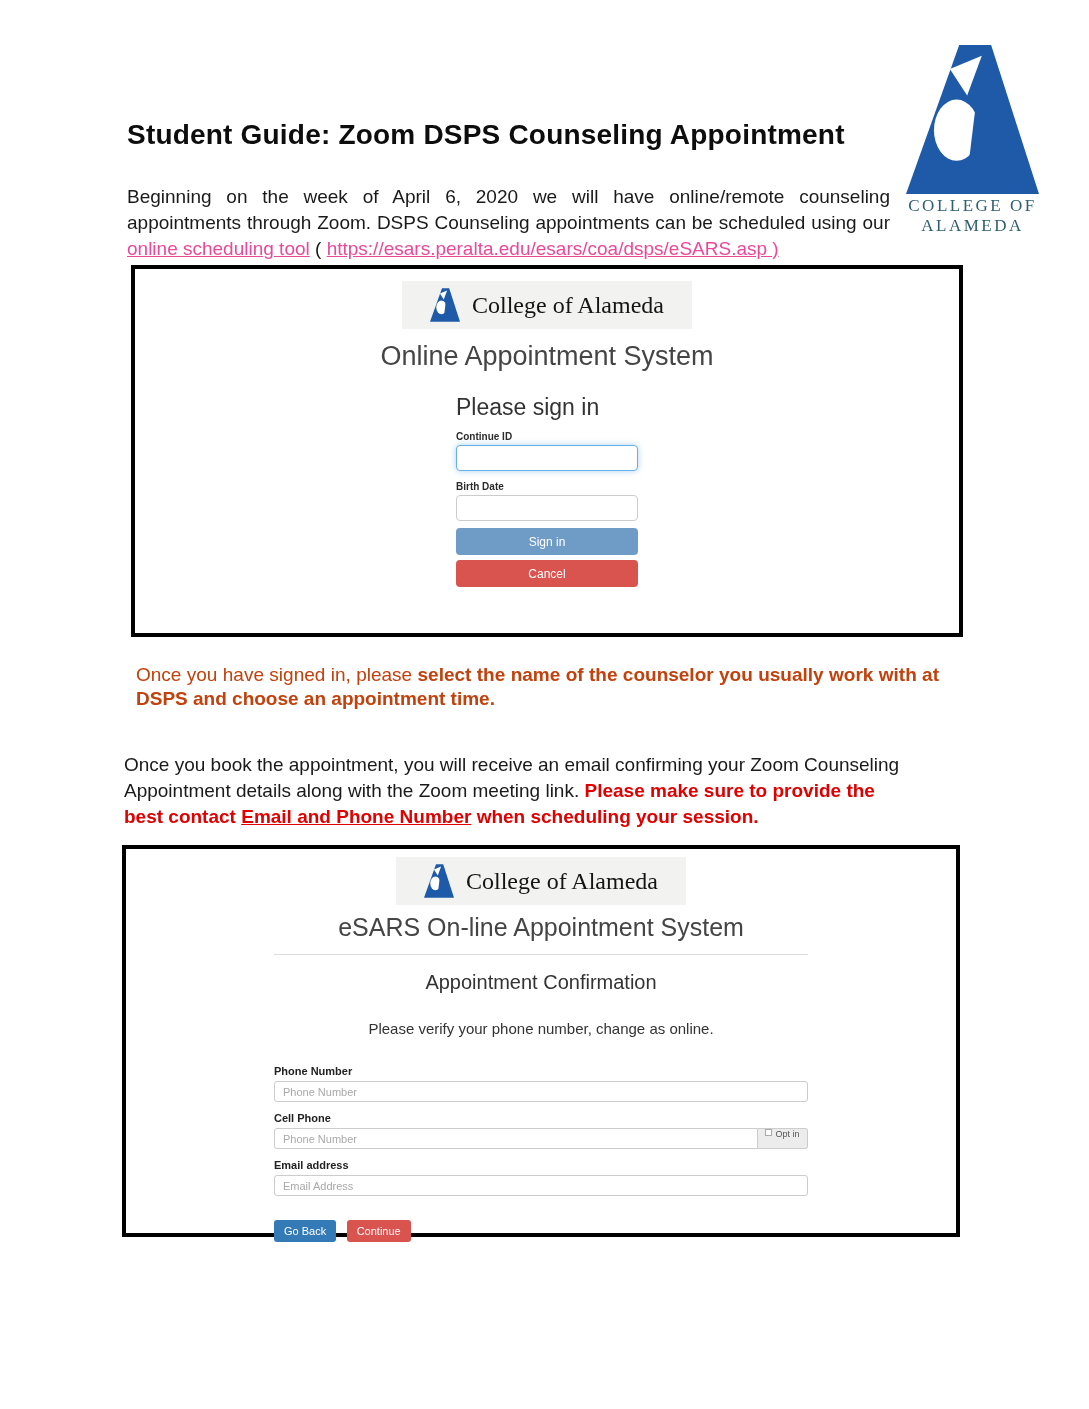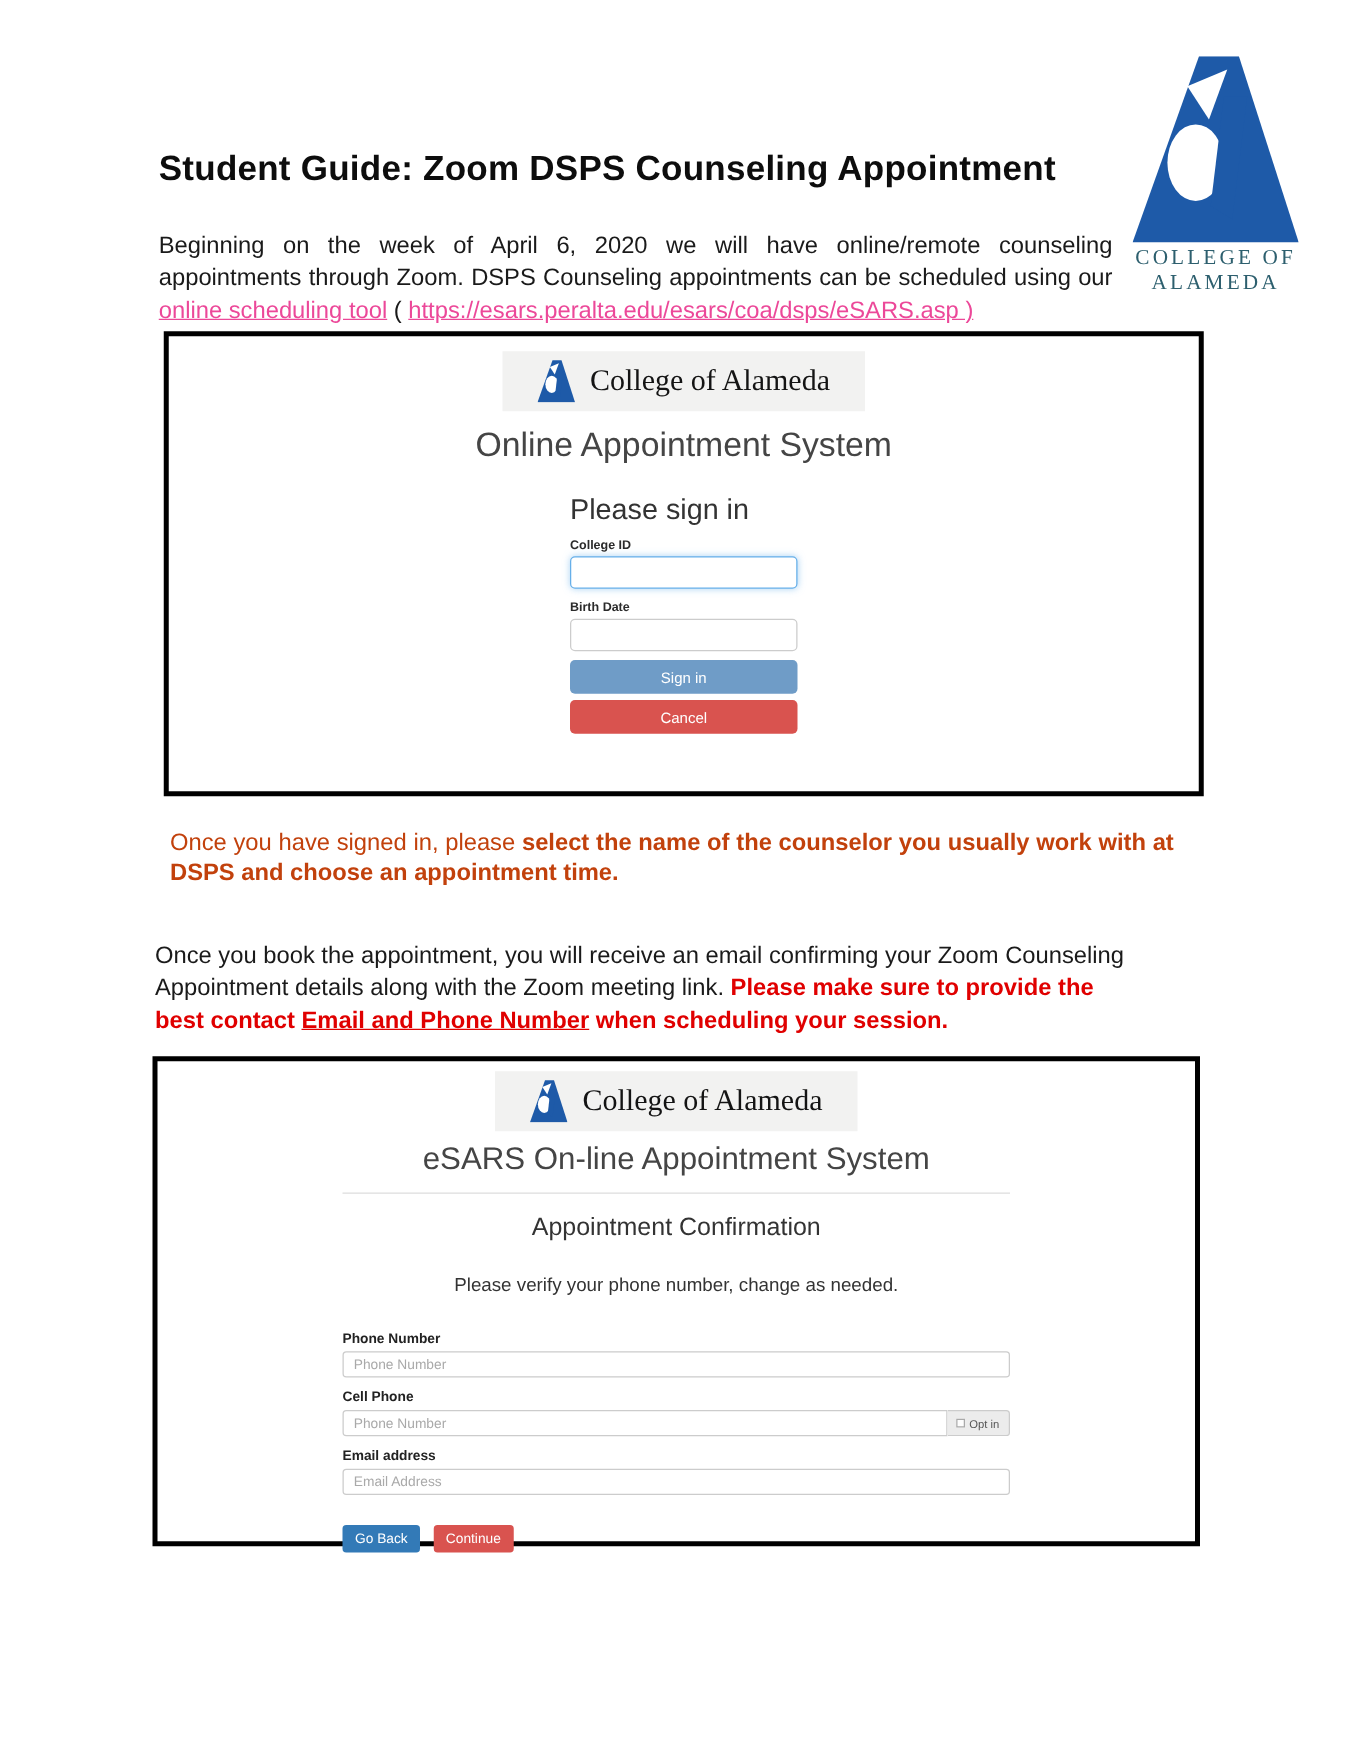--- a/index.html
+++ b/index.html
@@ -109,21 +109,21 @@
   .form2 label { display: block; font-size: 11px; font-weight: bold; color: #222; margin-bottom: 4px; }
   .form2 input {
     display: block; width: 100%; height: 21px;
     border: 1px solid #cccccc; border-radius: 3px;
     font-size: 11px; padding: 0 8px; outline: none;
   }
   .form2 input::placeholder, .form1 input::placeholder { color: #a9a9a9; }
   .cell-row { display: flex; }
   .cell-row input { flex: 1 1 auto; border-radius: 3px 0 0 3px; }
   .addon {
-    flex: 0 0 50px; display: flex; align-items: center; justify-content: center; gap: 3px;
+    flex: 0 0 50px; display: flex; justify-content: center; gap: 3px;
     background: #ececec; border: 1px solid #cccccc; border-left: none;
     border-radius: 0 3px 3px 0; font-size: 9px; color: #555;
   }
   .addon .cb { width: 7px; height: 7px; flex: 0 0 7px; margin-top: 0; }
   .btn-row { margin-top: 24px; }
   .btn-sm {
     display: inline-block; border: none; border-radius: 3px;
     color: #fff; font-size: 11px; font-family: inherit;
     padding: 5px 10px; cursor: pointer;
   }
@@ -166,21 +166,21 @@
         <svg width="30" height="34" viewBox="0 0 100 112">
           <use href="#coa-mark"></use>
         </svg>
         <span class="band-text">College of Alameda</span>
       </div>
       <h2 class="sys-title">Online Appointment System</h2>
 
       <div class="form1">
         <h3 class="form-title">Please sign in</h3>
 
-        <label>College ID</label>
+        <label>Continue ID</label>
         <input class="focused" type="text" value="" style="">
 
         <label>Birth Date</label>
         <input type="text" value="" style="">
 
 
         <button class="btn-block btn-signin">Sign in</button>
         <button class="btn-block btn-cancel">Cancel</button>
       </div>
     </div>
@@ -194,21 +194,21 @@
     <div class="shot-inner">
       <div class="logo-band">
         <svg width="30" height="34" viewBox="0 0 100 112">
           <use href="#coa-mark"></use>
         </svg>
         <span class="band-text">College of Alameda</span>
       </div>
       <h2 class="sys-title">eSARS On-line Appointment System</h2>
       <div class="divider2"></div>
       <div class="conf-title">Appointment Confirmation</div>
-      <div class="conf-instruction">Please verify your phone number, change as needed.</div>
+      <div class="conf-instruction">Please verify your phone number, change as online.</div>
 
       <div class="form2">
         <div class="group">
           <label>Phone Number</label>
           <input type="text" placeholder="Phone Number" style="">
         </div>
 
         <div class="group">
           <label>Cell Phone</label>
           <div class="cell-row">

